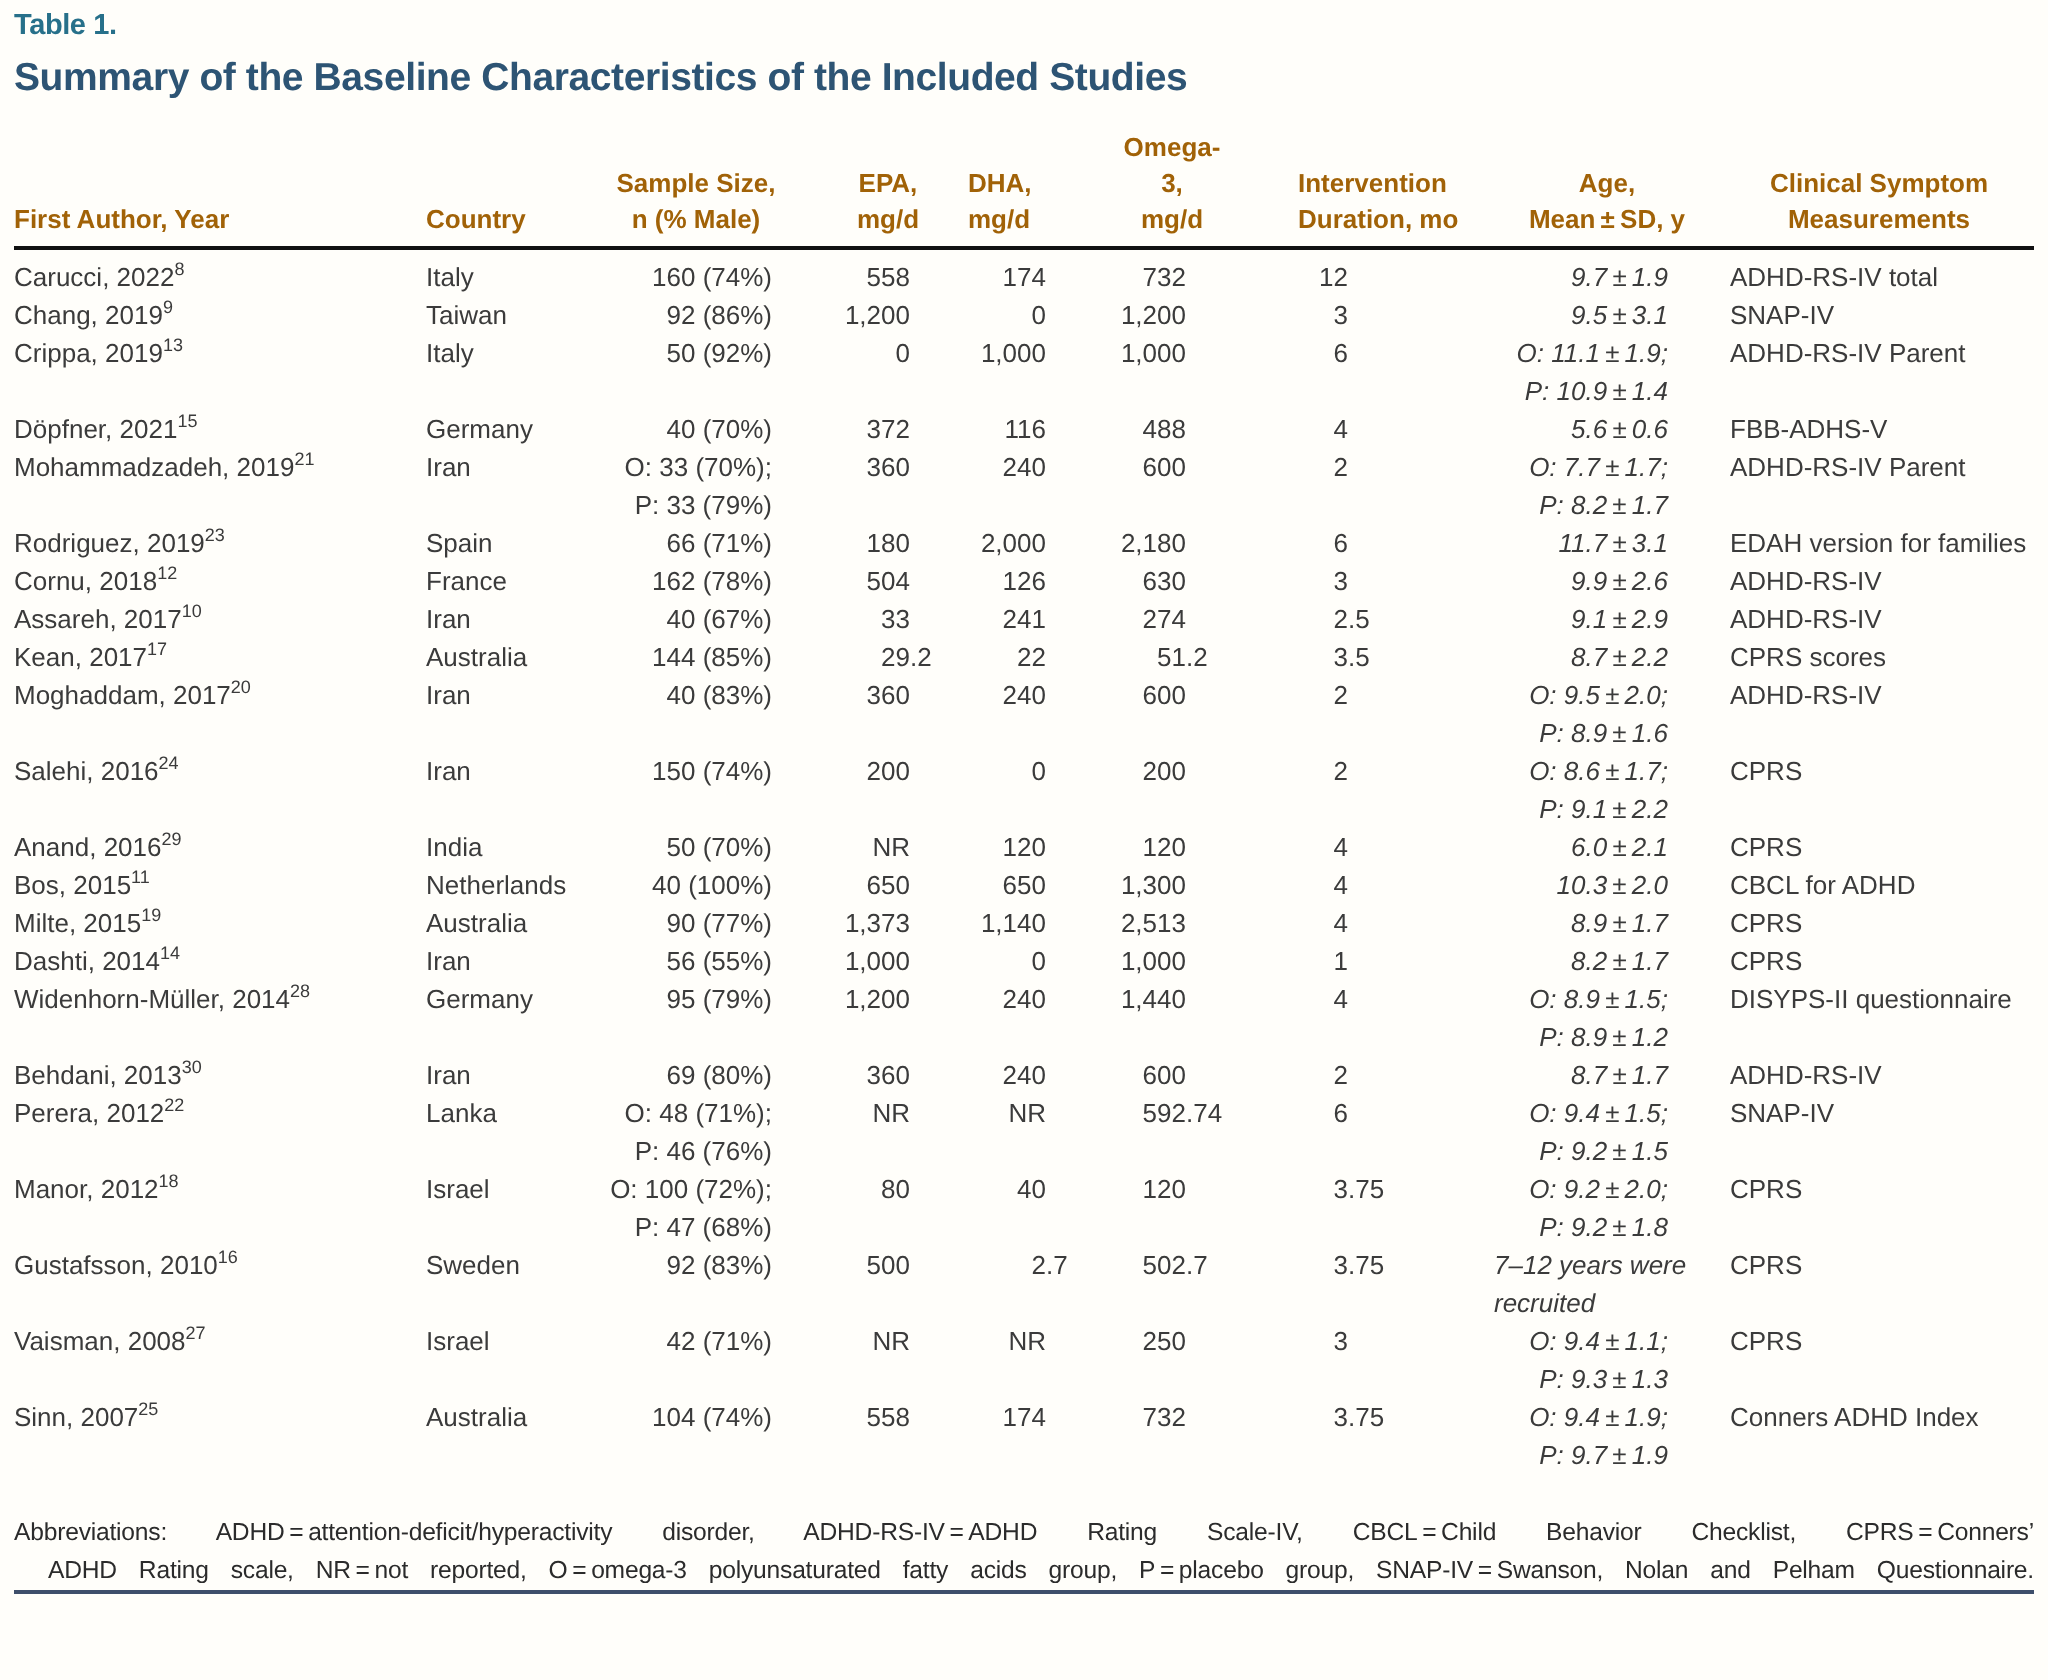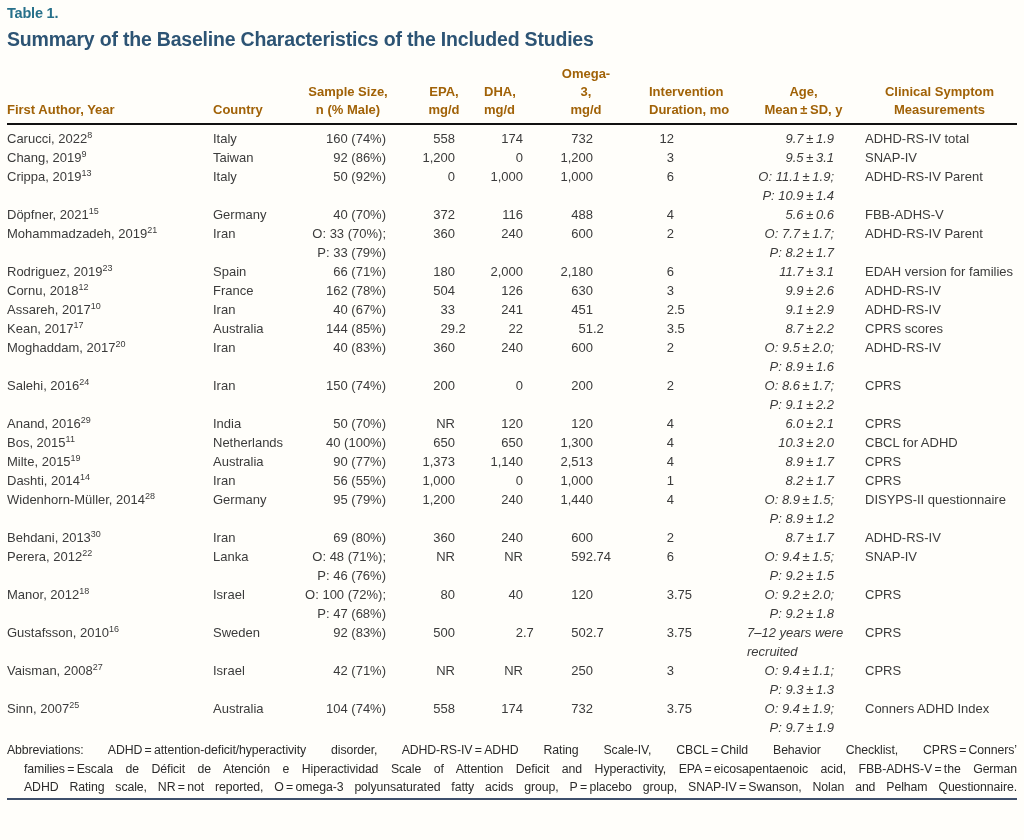--- a/index.html
+++ b/index.html
@@ -47,21 +47,21 @@
   td.dec .ipart{flex:1 1 auto;text-align:right;}
   td.dec .fpart{flex:0 0 auto;text-align:left;}
   td.epa .fpart{width:25px;}
   td.dha .fpart{width:14px;}
   td.omega .fpart{width:22px;}
   td.dur .fpart{width:71px;}
   td.age{text-align:right;padding-right:28px;font-style:italic;}
   td.age.age-left{text-align:left;padding-right:0;padding-left:2px;}
   td.clinical{text-align:left;padding-left:3px;}
   .footnote{
-    margin-top:4px;font-size:12.3px;line-height:18.5px;color:#2b2b2b;letter-spacing:-0.1px;
+    margin-top:20px;font-size:12.3px;line-height:18.5px;color:#2b2b2b;letter-spacing:-0.1px;
   }
   .footnote .fline{
     text-align:justify;text-align-last:justify;
   }
   .footnote .fline.indent{margin-left:17px;}
   .rule-dark{border:none;border-top:2px solid #3e4f6b;margin:1px 0 0 0;}
 </style>
 </head>
 <body>
 
@@ -330,21 +330,21 @@
             </div>
           </td>
           <td class="dec dha">
             <div class="numwrap">
               <span class="ipart">241</span>
               <span class="fpart"></span>
             </div>
           </td>
           <td class="dec omega">
             <div class="numwrap">
-              <span class="ipart">451</span>
+              <span class="ipart">274</span>
               <span class="fpart"></span>
             </div>
           </td>
           <td class="dec dur">
             <div class="numwrap">
               <span class="ipart">2</span>
               <span class="fpart">.5</span>
             </div>
           </td>
           <td class="age">9.1 ± 2.9</td>
@@ -782,19 +782,18 @@
             </div>
           </td>
           <td class="age">O: 9.4 ± 1.9;<br>P: 9.7 ± 1.9</td>
           <td class="clinical">Conners ADHD Index</td>
         </tr>
       </tbody>
   </table>
 
   <div class="footnote">
     <div class="fline">Abbreviations: ADHD = attention-deficit/hyperactivity disorder, ADHD-RS-IV = ADHD Rating Scale-IV, CBCL = Child Behavior Checklist, CPRS = Conners’</div>
-    <div class="fline indent">families = Escala de Déficit de Atención e Hiperactividad Scale of Attention Deficit and Hyperactivity, EPA = eicosapentaenoic acid, FBB-ADHS-V = the German</div>
     <div class="fline indent">ADHD Rating scale, NR = not reported, O = omega-3 polyunsaturated fatty acids group, P = placebo group, SNAP-IV = Swanson, Nolan and Pelham Questionnaire.</div>
   </div>
 
   <hr class="rule-dark">
 
 </div>
 
 </body></html>

